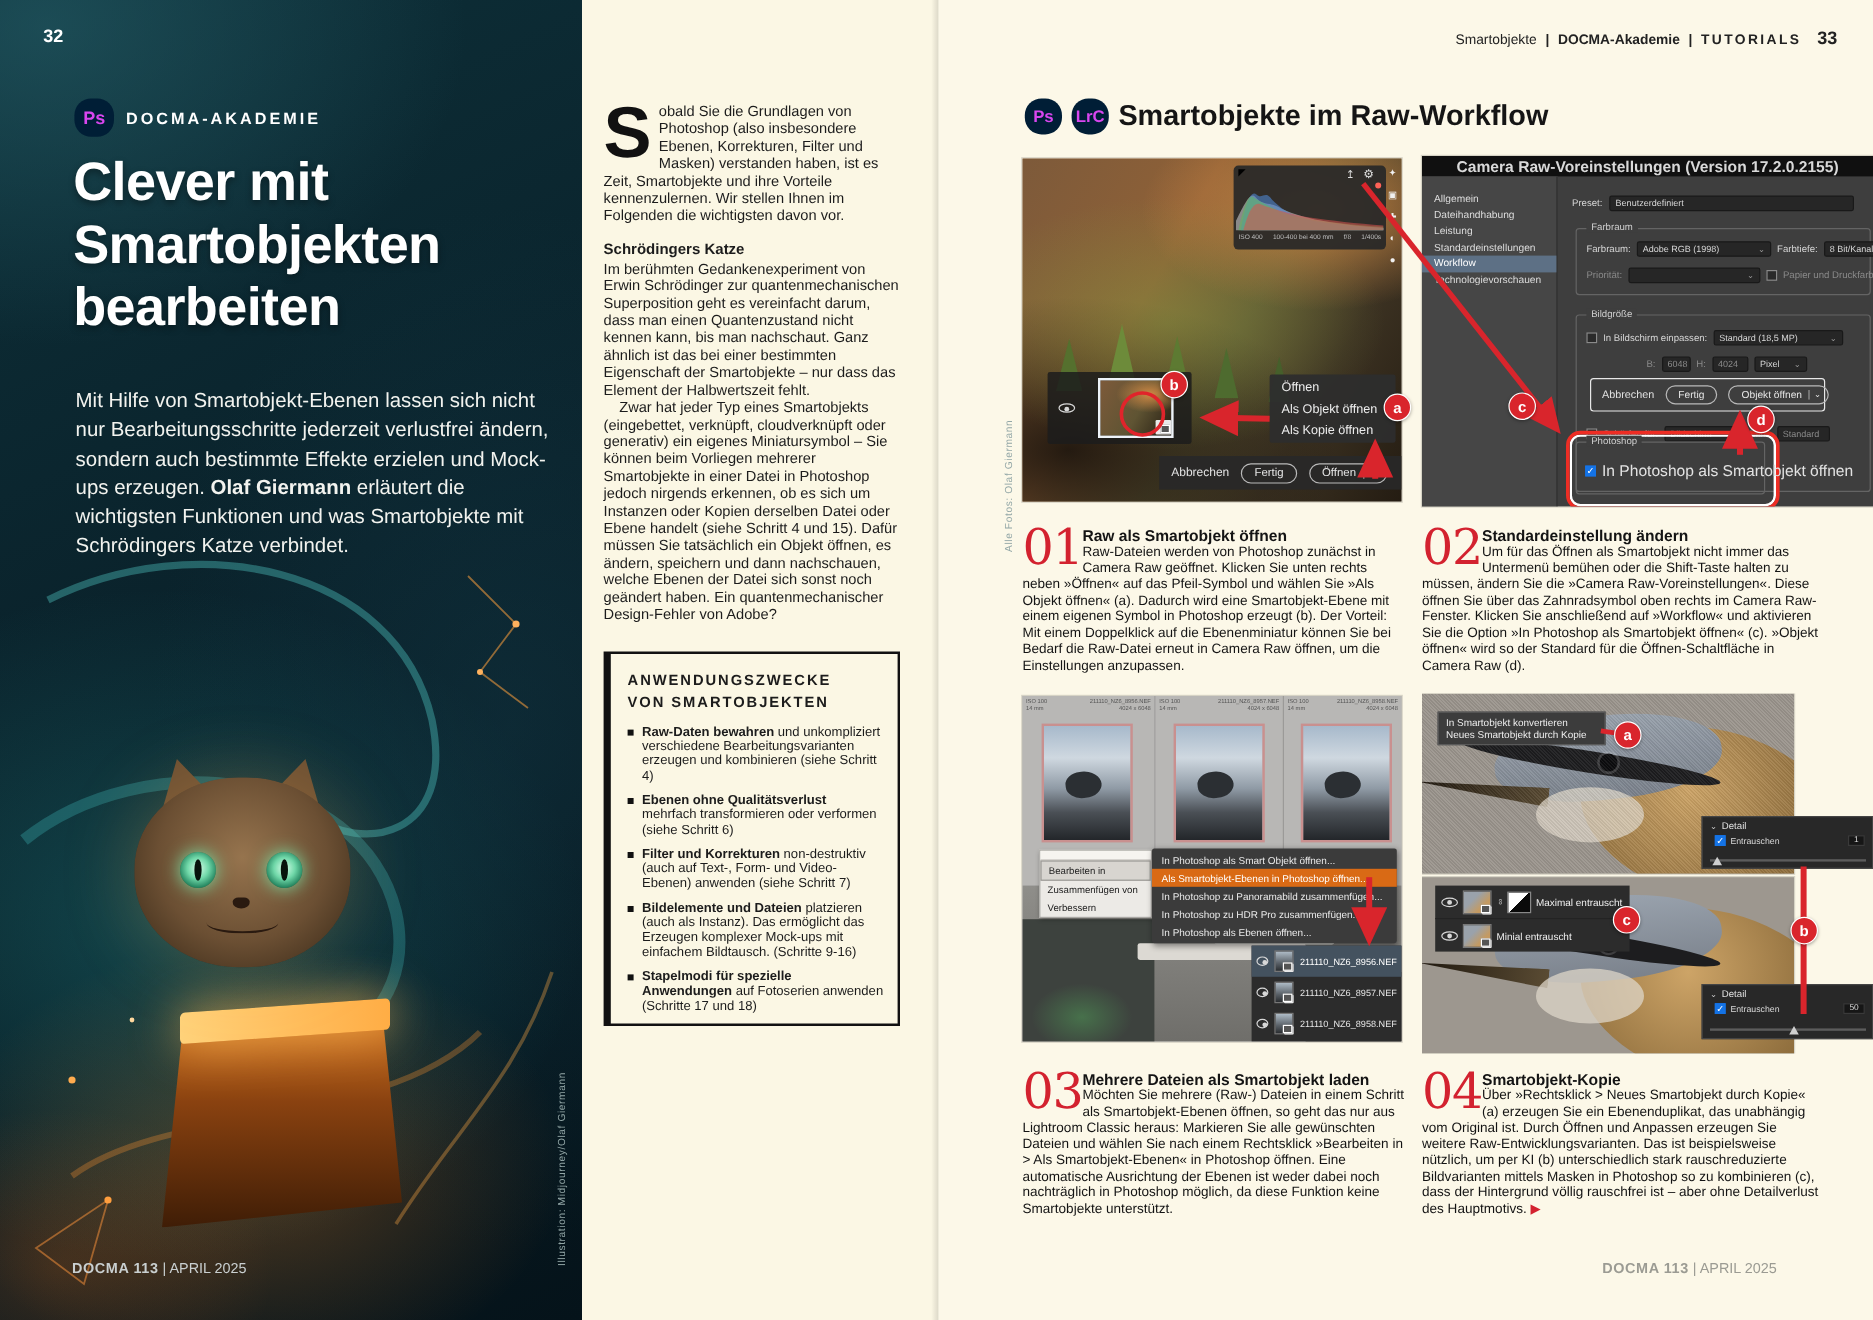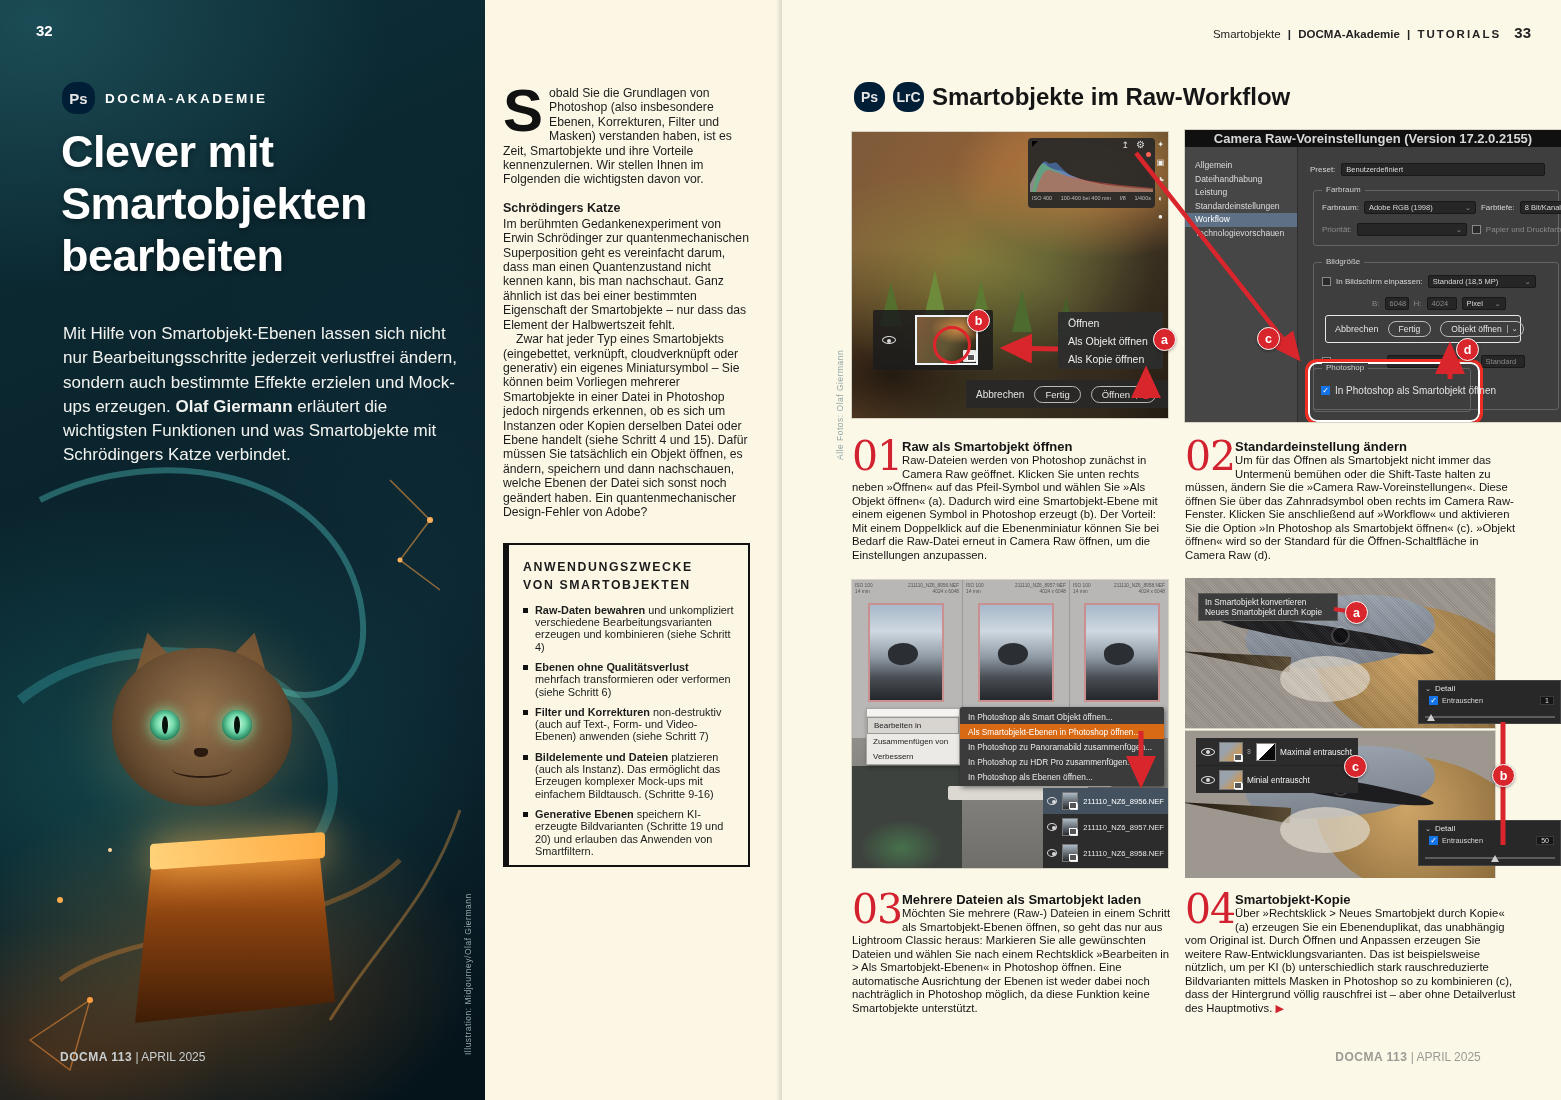--- a/index.html
+++ b/index.html
@@ -11,21 +11,21 @@
   
   #left-page{left:0;top:0;width:485px;height:1100px;overflow:hidden;
     background:
       radial-gradient(ellipse 500px 380px at 8% 2%, rgba(40,100,110,.55), transparent 70%),
       radial-gradient(ellipse 430px 620px at 88% 55%, rgba(22,64,80,.35), transparent 70%),
       radial-gradient(ellipse 540px 430px at 28% 70%, rgba(40,160,160,.30), transparent 65%),
       radial-gradient(ellipse 430px 310px at 44% 88%, rgba(235,125,30,.32), transparent 60%),
       radial-gradient(ellipse 300px 220px at 10% 96%, rgba(230,110,25,.22), transparent 60%),
       linear-gradient(155deg,#0d2f38 0%,#0a222b 45%,#05131a 100%);}
   .kicker{color:#fff;font-weight:bold;font-size:13.5px;letter-spacing:2.5px;}
-  .badge{width:33px;height:32px;border-radius:14px;background:#001e36;color:#e5e5e5;
+  .badge{width:33px;height:32px;border-radius:14px;background:#001e36;color:#d946ef;
          font-weight:bold;font-size:15px;display:flex;align-items:center;justify-content:center;}
   #main-title{color:#fff;font-weight:bold;font-size:45px;line-height:1.15;letter-spacing:-0.5px;
               text-shadow:0 2px 6px rgba(0,0,0,.4);}
   #intro{color:#f2f3ef;font-size:17px;line-height:1.43;}
   .vcredit{writing-mode:vertical-rl;transform:rotate(180deg);font-size:8.5px;color:#93a7a7;letter-spacing:.5px;}
   .footer{font-size:12px;}
   .footer b{letter-spacing:.5px;}
 
   
   .cat-ear{width:0;height:0;border-left:22px solid transparent;border-right:22px solid transparent;
@@ -161,21 +161,21 @@
       <p>Im berühmten Gedankenexperiment von Erwin Schrödinger zur quantenmechanischen Superposition geht es vereinfacht darum, dass man einen Quantenzustand nicht kennen kann, bis man nachschaut. Ganz ähnlich ist das bei einer bestimmten Eigenschaft der Smartobjekte – nur dass das Element der Halbwertszeit fehlt.</p>
       <p class="indent">Zwar hat jeder Typ eines Smartobjekts (eingebettet, verknüpft, cloudverknüpft oder generativ) ein eigenes Miniatursymbol – Sie können beim Vorliegen mehrerer Smartobjekte in einer Datei in Photoshop jedoch nirgends erkennen, ob es sich um Instanzen oder Kopien derselben Datei oder Ebene handelt (siehe Schritt 4 und 15). Dafür müssen Sie tatsächlich ein Objekt öffnen, es ändern, speichern und dann nachschauen, welche Ebenen der Datei sich sonst noch geändert haben. Ein quantenmechanischer Design-Fehler von Adobe?</p>
       <div id="info-box">
         <div class="bt">ANWENDUNGSZWECKE
 VON SMARTOBJEKTEN</div>
         <ul>
           <li><b>Raw-Daten bewahren</b><span> und unkompliziert verschiedene Bearbeitungsvarianten erzeugen und kombinieren (siehe Schritt 4)</span></li>
           <li><b>Ebenen ohne Qualitätsverlust</b><span> mehrfach transformieren oder verformen (siehe Schritt 6)</span></li>
           <li><b>Filter und Korrekturen</b><span> non-destruktiv (auch auf Text-, Form- und Video-Ebenen) anwenden (siehe Schritt 7)</span></li>
           <li><b>Bildelemente und Dateien</b><span> platzieren (auch als Instanz). Das ermöglicht das Erzeugen komplexer Mock-ups mit einfachem Bildtausch. (Schritte 9-16)</span></li>
-          <li><b>Generative Ebenen</b><span> speichern KI-erzeugte Bildvarianten (Schritte 19 und 20) und erlauben das Anwenden von Smartfiltern.</span></li>
+          <li><b>Stapelmodi für spezielle Anwendungen</b><span> auf Fotoserien anwenden (Schritte 17 und 18)</span></li>
         </ul>
       </div>
     </div>
   </div>
 
   <div id="gutter" class="abs"></div>
 
   <div id="right-page" class="abs">
     <div id="rp-header" class="abs">
       <span>Smartobjekte</span>
@@ -335,21 +335,21 @@
             <span>Objekt öffnen</span>
             <span style="border-left:1px solid #999;padding-left:4px;font-size:7px;">⌄</span>
           </span>
       </div>
 
       <div class="abs" style="left:120px;top:229px;width:172px;height:60px;border:3px solid #ee2d24;border-radius:12px;box-shadow:inset 0 0 0 2px #ffffff;z-index:3;"></div>
       <div class="grp" style="left:128px;top:238px;width:156px;height:42px;z-index:4;">
         <span class="gl">Photoshop</span>
         <div class="abs flex" style="left:7px;top:16px;gap:5px;">
           <span class="cb on">✓</span>
-          <span style="font-size:10px;color:#e2e2e2;white-space:nowrap;">In Photoshop als Smartobjekt öffnen</span>
+          <span style="font-size:13px;color:#e2e2e2;white-space:nowrap;">In Photoshop als Smartobjekt öffnen</span>
         </div>
       </div>
     </div>
 
     <div class="step" style="left:70px;top:438px;width:320px;">
       <div class="step-num">01</div>
       <div class="step-title">Raw als Smartobjekt öffnen</div>
       <div class="step-body">Raw-Dateien werden von Photoshop zunächst in Camera Raw geöffnet. Klicken Sie unten rechts neben »Öffnen« auf das Pfeil-Symbol und wählen Sie »Als Objekt öffnen« (a). Dadurch wird eine Smartobjekt-Ebene mit einem eigenen Symbol in Photoshop erzeugt (b). Der Vorteil: Mit einem Doppelklick auf die Ebenenminiatur können Sie bei Bedarf die Raw-Datei erneut in Camera Raw öffnen, um die Einstellungen anzupassen.</div>
     </div>
     <div class="step" style="left:403px;top:438px;width:334px;">

